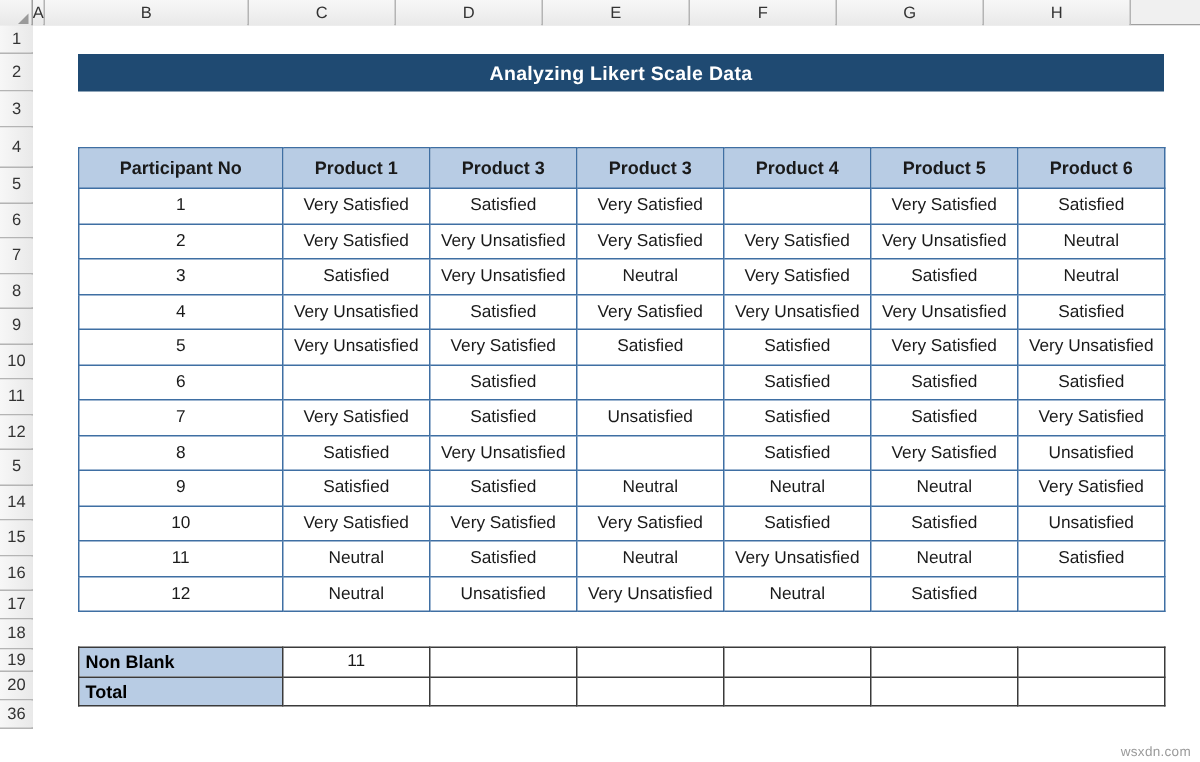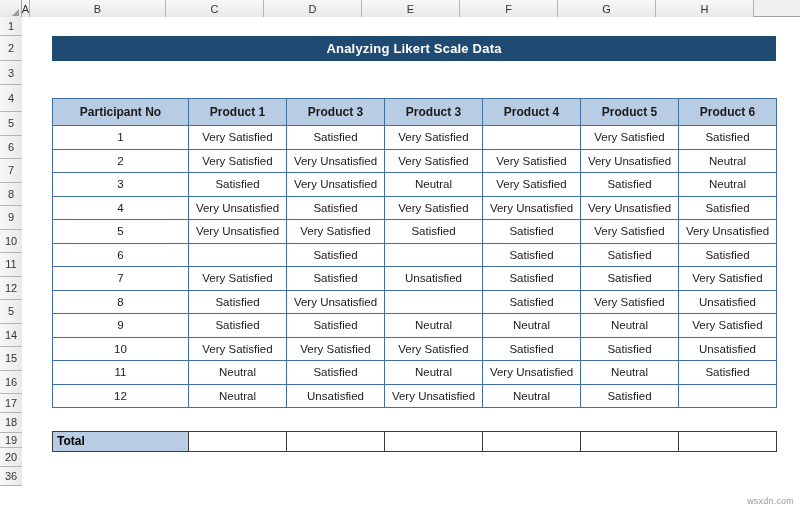--- a/index.html
+++ b/index.html
@@ -347,20 +347,29 @@
         <col style="width:136px">
         <col style="width:98px">
         <col style="width:98px">
         <col style="width:98px">
         <col style="width:98px">
         <col style="width:98px">
         <col style="width:98px">
       </colgroup>
       <tbody id="summary-body">
           <tr>
+            <td class="lbl">Non Blank</td>
+            <td>11</td>
+            <td></td>
+            <td></td>
+            <td></td>
+            <td></td>
+            <td></td>
+          </tr>
+          <tr>
             <td class="lbl">Total</td>
             <td></td>
             <td></td>
             <td></td>
             <td></td>
             <td></td>
             <td></td>
           </tr>
         </tbody>
     </table>

